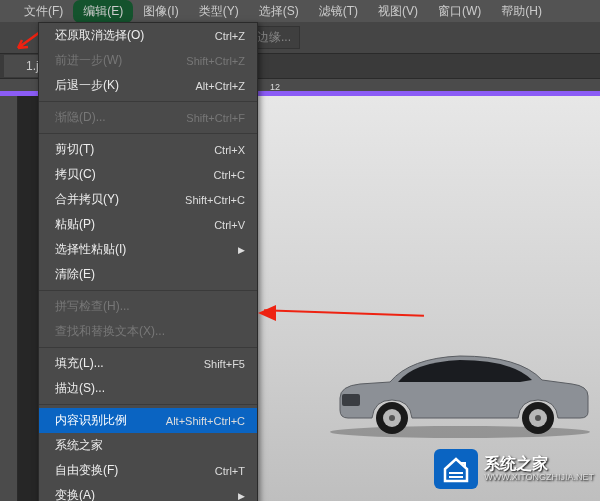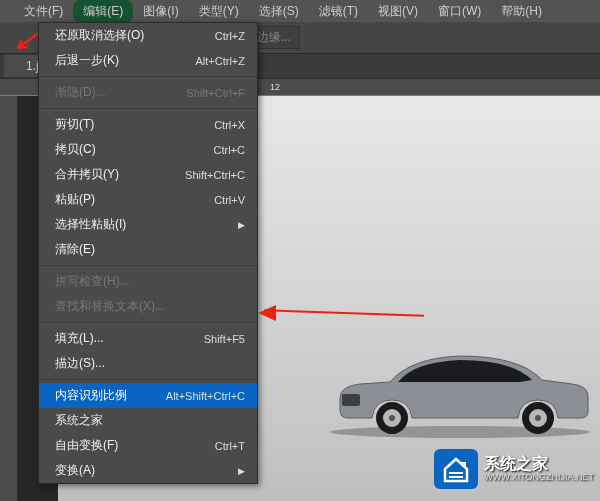--- a/index.html
+++ b/index.html
@@ -8,21 +8,21 @@
 .menubar { height: 22px; background: #535353; display: flex; align-items: center; padding-left: 14px; }
 .menubar .mitem { padding: 3px 10px; cursor: pointer; }
 .menubar .mitem.active { background: #14532d; border-radius: 7px; }
 
 .toolbar { height: 32px; background: #454545; border-bottom: 1px solid #2a2a2a; position: relative; }
 
 .tabbar { height: 24px; background: #3a3a3a; display: flex; align-items: center; padding-left: 4px; position: relative; }
 .tab { background: #4b4b4b; padding: 4px 22px; display: flex; align-items: center; gap: 8px; }
 .tab .x { color: #aaa; }
 
-.top-ruler { height: 18px; background: #4b4b4b; border-top: 1px solid #2a2a2a; border-bottom: 1px solid #8b5cf6; position: relative; }
+.top-ruler { height: 18px; background: #4b4b4b; border-top: 1px solid #2a2a2a; border-bottom: 5px solid #8b5cf6; position: relative; }
 .left-ruler { width: 18px; background: #4b4b4b; border-right: 1px solid #2a2a2a; }
 
 .workrow { display: flex; height: calc(100% - 22px - 32px - 24px - 18px); }
 .canvas-area { flex: 1; background: #262626; position: relative; overflow: hidden; }
 .canvas-bg { position: absolute; left: 40px; top: -10px; width: 560px; height: 430px; background: linear-gradient(180deg, #e8e8e8 0%, #d0d0d0 60%, #bdbdbd 100%); }
 
 .ruler-tick { position: absolute; color: #ddd; font-size: 9px; top: 3px; }
 
 
 .menu { position: absolute; left: 38px; top: 22px; width: 220px; background: #4a4a4a; border: 1px solid #2a2a2a; box-shadow: 2px 2px 6px rgba(0,0,0,0.5); z-index: 10; }
@@ -93,20 +93,24 @@
   <div class="canvas-area">
     <div class="canvas-bg"></div>
   </div>
 </div>
 
 <div class="menu" id="edit-menu">
     <div class="row">
       <span class="lbl">还原取消选择(O)</span>
       <span class="sc">Ctrl+Z</span>
     </div>
+    <div class="row disabled">
+      <span class="lbl">前进一步(W)</span>
+      <span class="sc">Shift+Ctrl+Z</span>
+    </div>
     <div class="row">
       <span class="lbl">后退一步(K)</span>
       <span class="sc">Alt+Ctrl+Z</span>
     </div>
     <div class="sep"></div>
     <div class="row disabled">
       <span class="lbl">渐隐(D)...</span>
       <span class="sc">Shift+Ctrl+F</span>
     </div>
     <div class="sep"></div>

